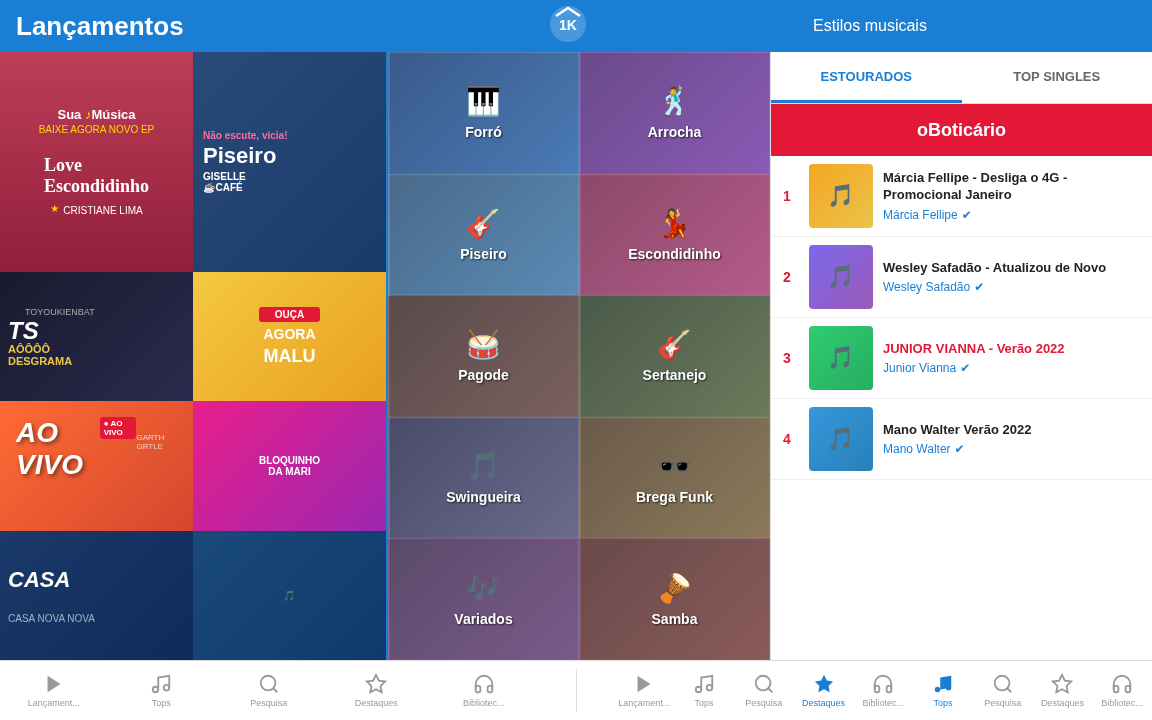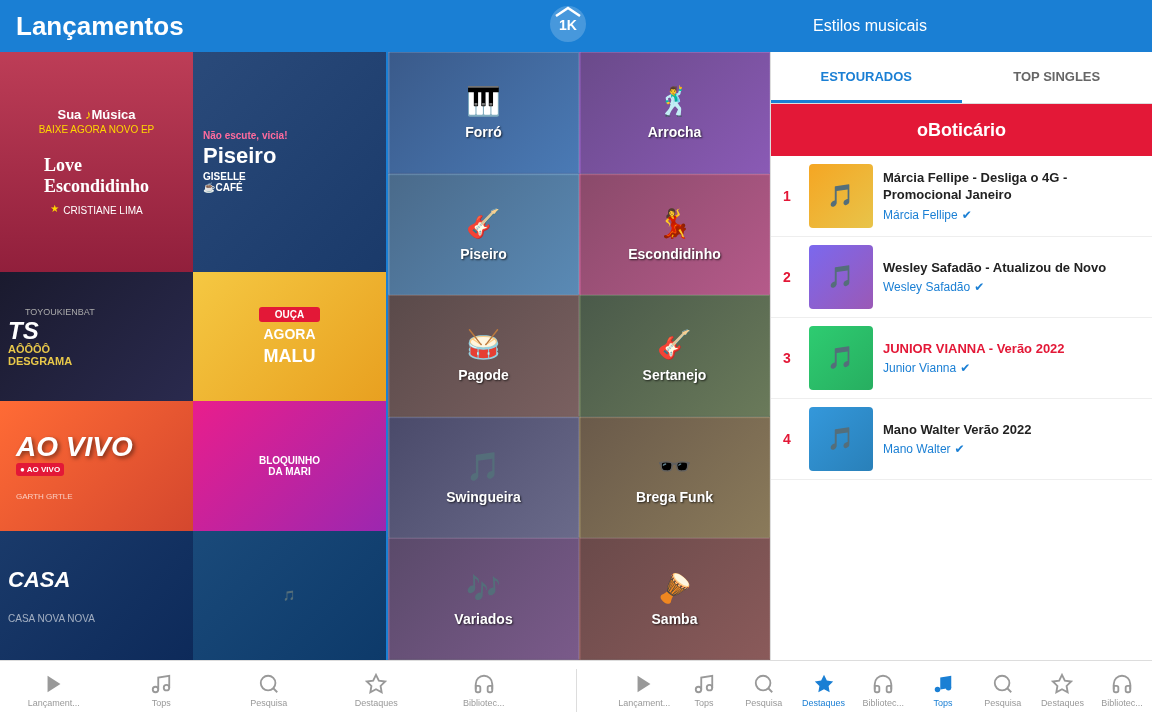--- a/index.html
+++ b/index.html
@@ -385,21 +385,21 @@
         <div class="banner-item" style="flex:1;">
           <div class="banner2">
             <div style="color:#aaa;font-size:9px;margin-bottom:2px;margin-left:17px;">TOYOUKIENBAT</div>
             <div style="color:white;font-size:24px;font-weight:900;font-style:italic;line-height:1;">TS</div>
             <div style="color:#e8c84a;font-size:11px;font-weight:bold;">AÔÔÔÔ<br>DESGRAMA</div>
           </div>
         </div>
 
         <div class="banner-item" style="flex:1;">
           <div class="banner3">
-            <div style="position:relative; width:100%;height:100%;display:flex;flex-direction:column;align-items:flex-start;justify-content:center;padding:8px;">
+            <div style="position:relative; width:100%;height:100%;display:flex;flex-direction:row;align-items:flex-start;justify-content:center;padding:8px;">
               <div class="ao-vivo-text">AO VIVO</div>
               <span class="ao-vivo-badge">● AO VIVO</span>
               <div style="color:rgba(255,255,255,0.7);font-size:8px;margin-top:16px;">GARTH GRTLE</div>
             </div>
           </div>
         </div>
 
         <div class="banner-item" style="flex:1;">
           <div class="banner4">
             <div style="color:white;font-size:22px;font-weight:900;font-style:italic;">CASA</div>

